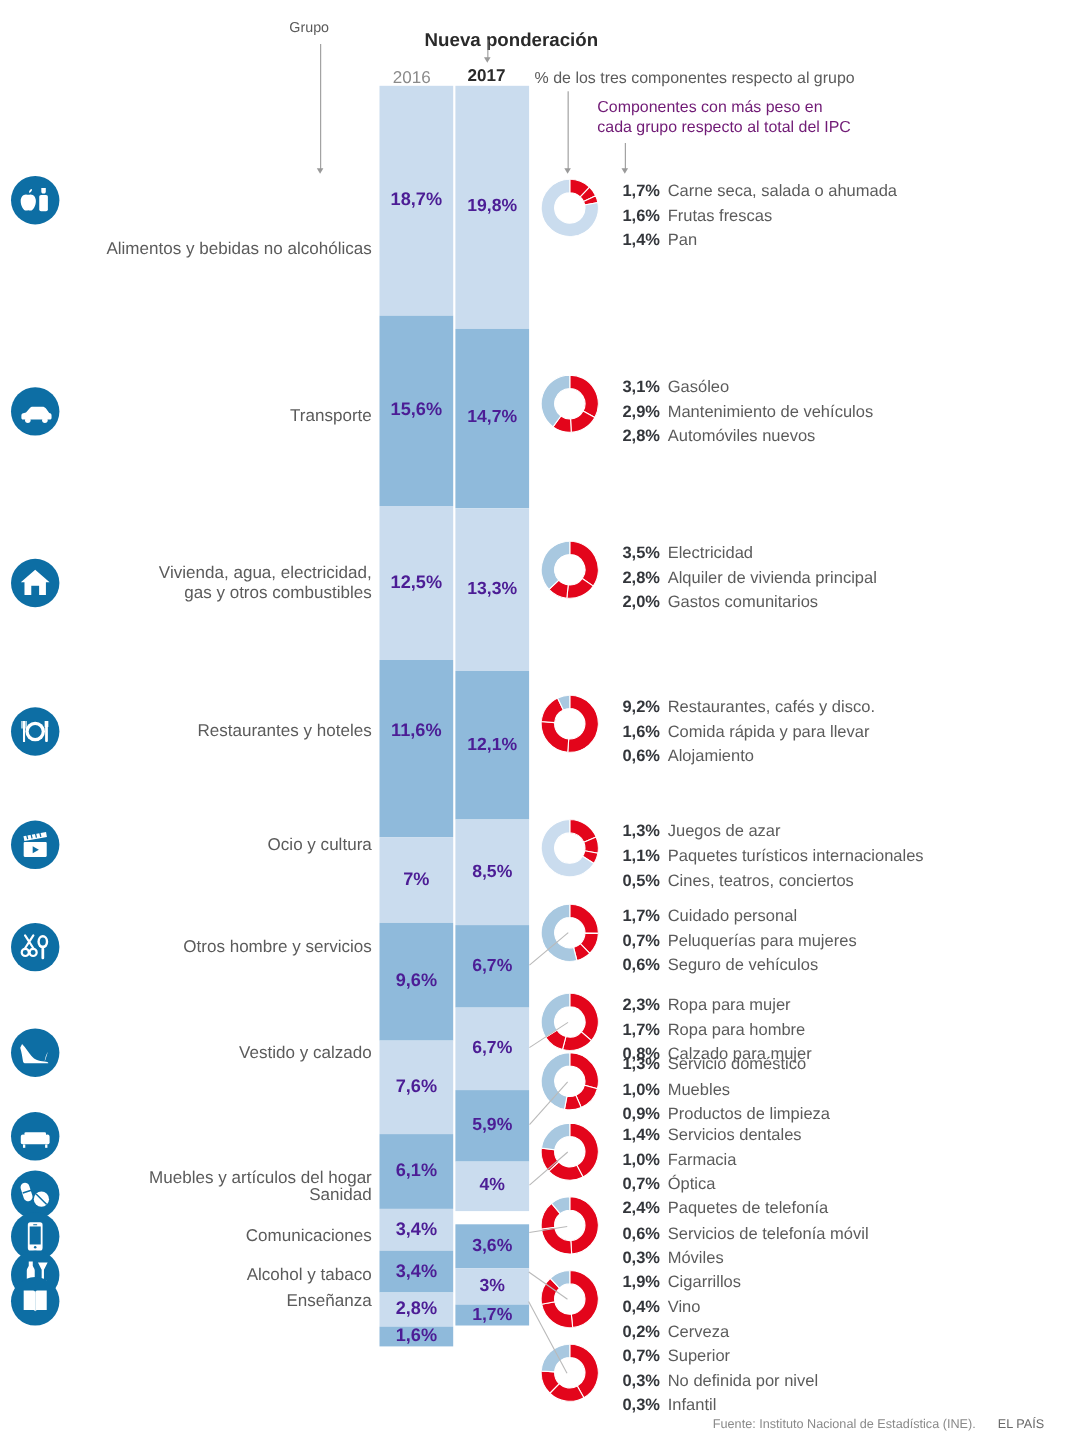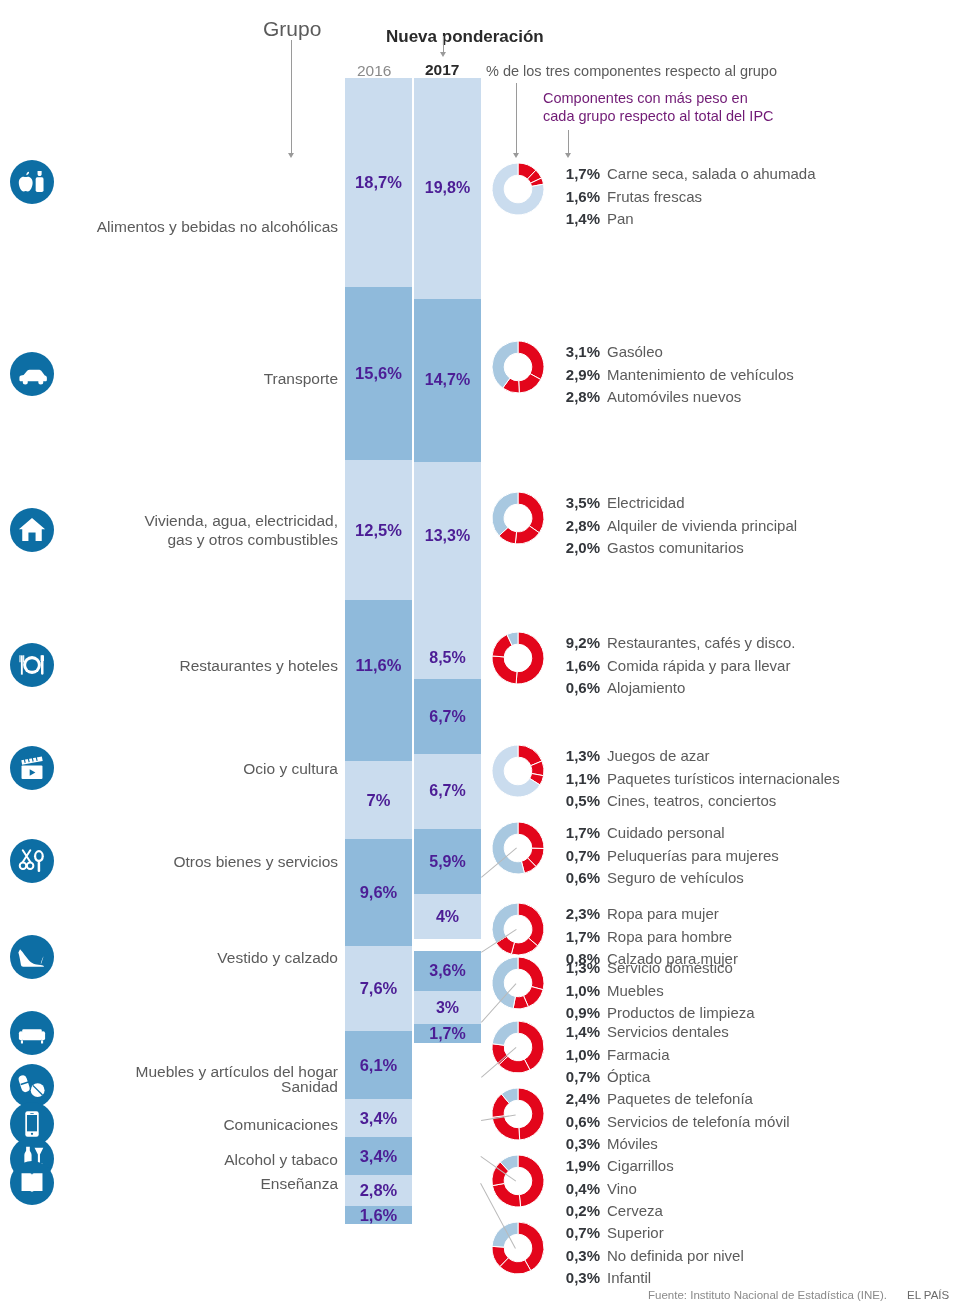--- a/index.html
+++ b/index.html
@@ -7,21 +7,21 @@
     width:980px;height:1313px;position:relative;
     background:#ffffff;
     font-family:"Liberation Sans","DejaVu Sans",sans-serif;
     color:#4a4a4a;
     overflow:hidden;
   }
   #stage{position:relative;width:980px;height:1313px;}
   .abs{position:absolute;}
 
   
-  .hdr-grupo{left:263px;top:17px;font-size:21px;color:#5b5b5b;}
+  .hdr-grupo{left:263px;top:17px;font-size:13px;color:#5b5b5b;}
   .hdr-nueva{left:362px;top:27px;font-size:17px;font-weight:bold;color:#2a2a2a;margin-left:24px;}
   .hdr-2016{left:357px;top:62px;font-size:15.5px;color:#8a8a8a;}
   .hdr-2017{left:425px;top:61px;font-size:15.5px;font-weight:bold;color:#2a2a2a;}
   .hdr-pct3{left:486px;top:63px;font-size:14.5px;color:#5b5b5b;white-space:nowrap;}
   .hdr-comp{left:543px;top:89px;font-size:14.5px;color:#701a75;line-height:18px;white-space:nowrap;}
 
   
   .arr{position:absolute;background:#9a9a9a;width:1px;}
   .arrhead{position:absolute;width:0;height:0;
            border-left:3.5px solid transparent;border-right:3.5px solid transparent;
@@ -134,21 +134,24 @@
     <div class="col c2017">
         <div class="seg lt" style="height: 220.572px;">
           <span style="top: 110.286px;">19,8%</span>
         </div>
         <div class="seg dk" style="height: 163.758px;">
           <span style="top: 81.879px;">14,7%</span>
         </div>
         <div class="seg lt" style="height: 148.162px;">
           <span style="top: 74.081px;">13,3%</span>
         </div>
-        <div class="seg lt" style="height: 69px; padding-left: 48px;">
+        <div class="seg dk" style="height: 134.794px;">
+          <span style="top: 67.397px;">12,1%</span>
+        </div>
+        <div class="seg lt" style="height: 96px; padding-left: 48px;">
           <span style="top: 47.345px;">8,5%</span>
         </div>
         <div class="seg dk" style="height: 74.638px;">
           <span style="top: 37.319px;">6,7%</span>
         </div>
         <div class="seg lt" style="height: 74.638px;">
           <span style="top: 37.319px;">6,7%</span>
         </div>
         <div class="seg dk" style="height: 65.726px;">
           <span style="top: 32.863px;">5,9%</span>
@@ -168,21 +171,21 @@
       </div>
   </div>
 
   <div id="glabels">
       <div class="glabel" style="top: 182.263px; margin-top: 44px;">Alimentos y bebidas no alcohólicas</div>
       <div class="glabel" style="top: 378px;">Transporte</div>
       <div class="glabel" style="top: 530.179px;">Vivienda, agua, electricidad,
 gas y otros combustibles</div>
       <div class="glabel" style="top: 664.551px;">Restaurantes y hoteles</div>
       <div class="glabel" style="top: 768.256px;">Ocio y cultura</div>
-      <div class="glabel" style="top: 860.811px;">Otros bienes y servicios</div>
+      <div class="glabel" style="top: 860.811px;">Otros hombre y servicios</div>
       <div class="glabel" style="top: 956.711px;">Vestido y calzado</div>
       <div class="glabel" style="top: 1071px;">Muebles y artículos del hogar</div>
       <div class="glabel" style="top: 1086.06px;">Sanidad</div>
       <div class="glabel" style="top: 1123.98px;">Comunicaciones</div>
       <div class="glabel" style="top: 1158.55px;">Alcohol y tabaco</div>
       <div class="glabel" style="top: 1183.08px;">Enseñanza</div>
     </div>
 
   <div id="icons">
       <div class="icon" style="top: 182.263px;">

